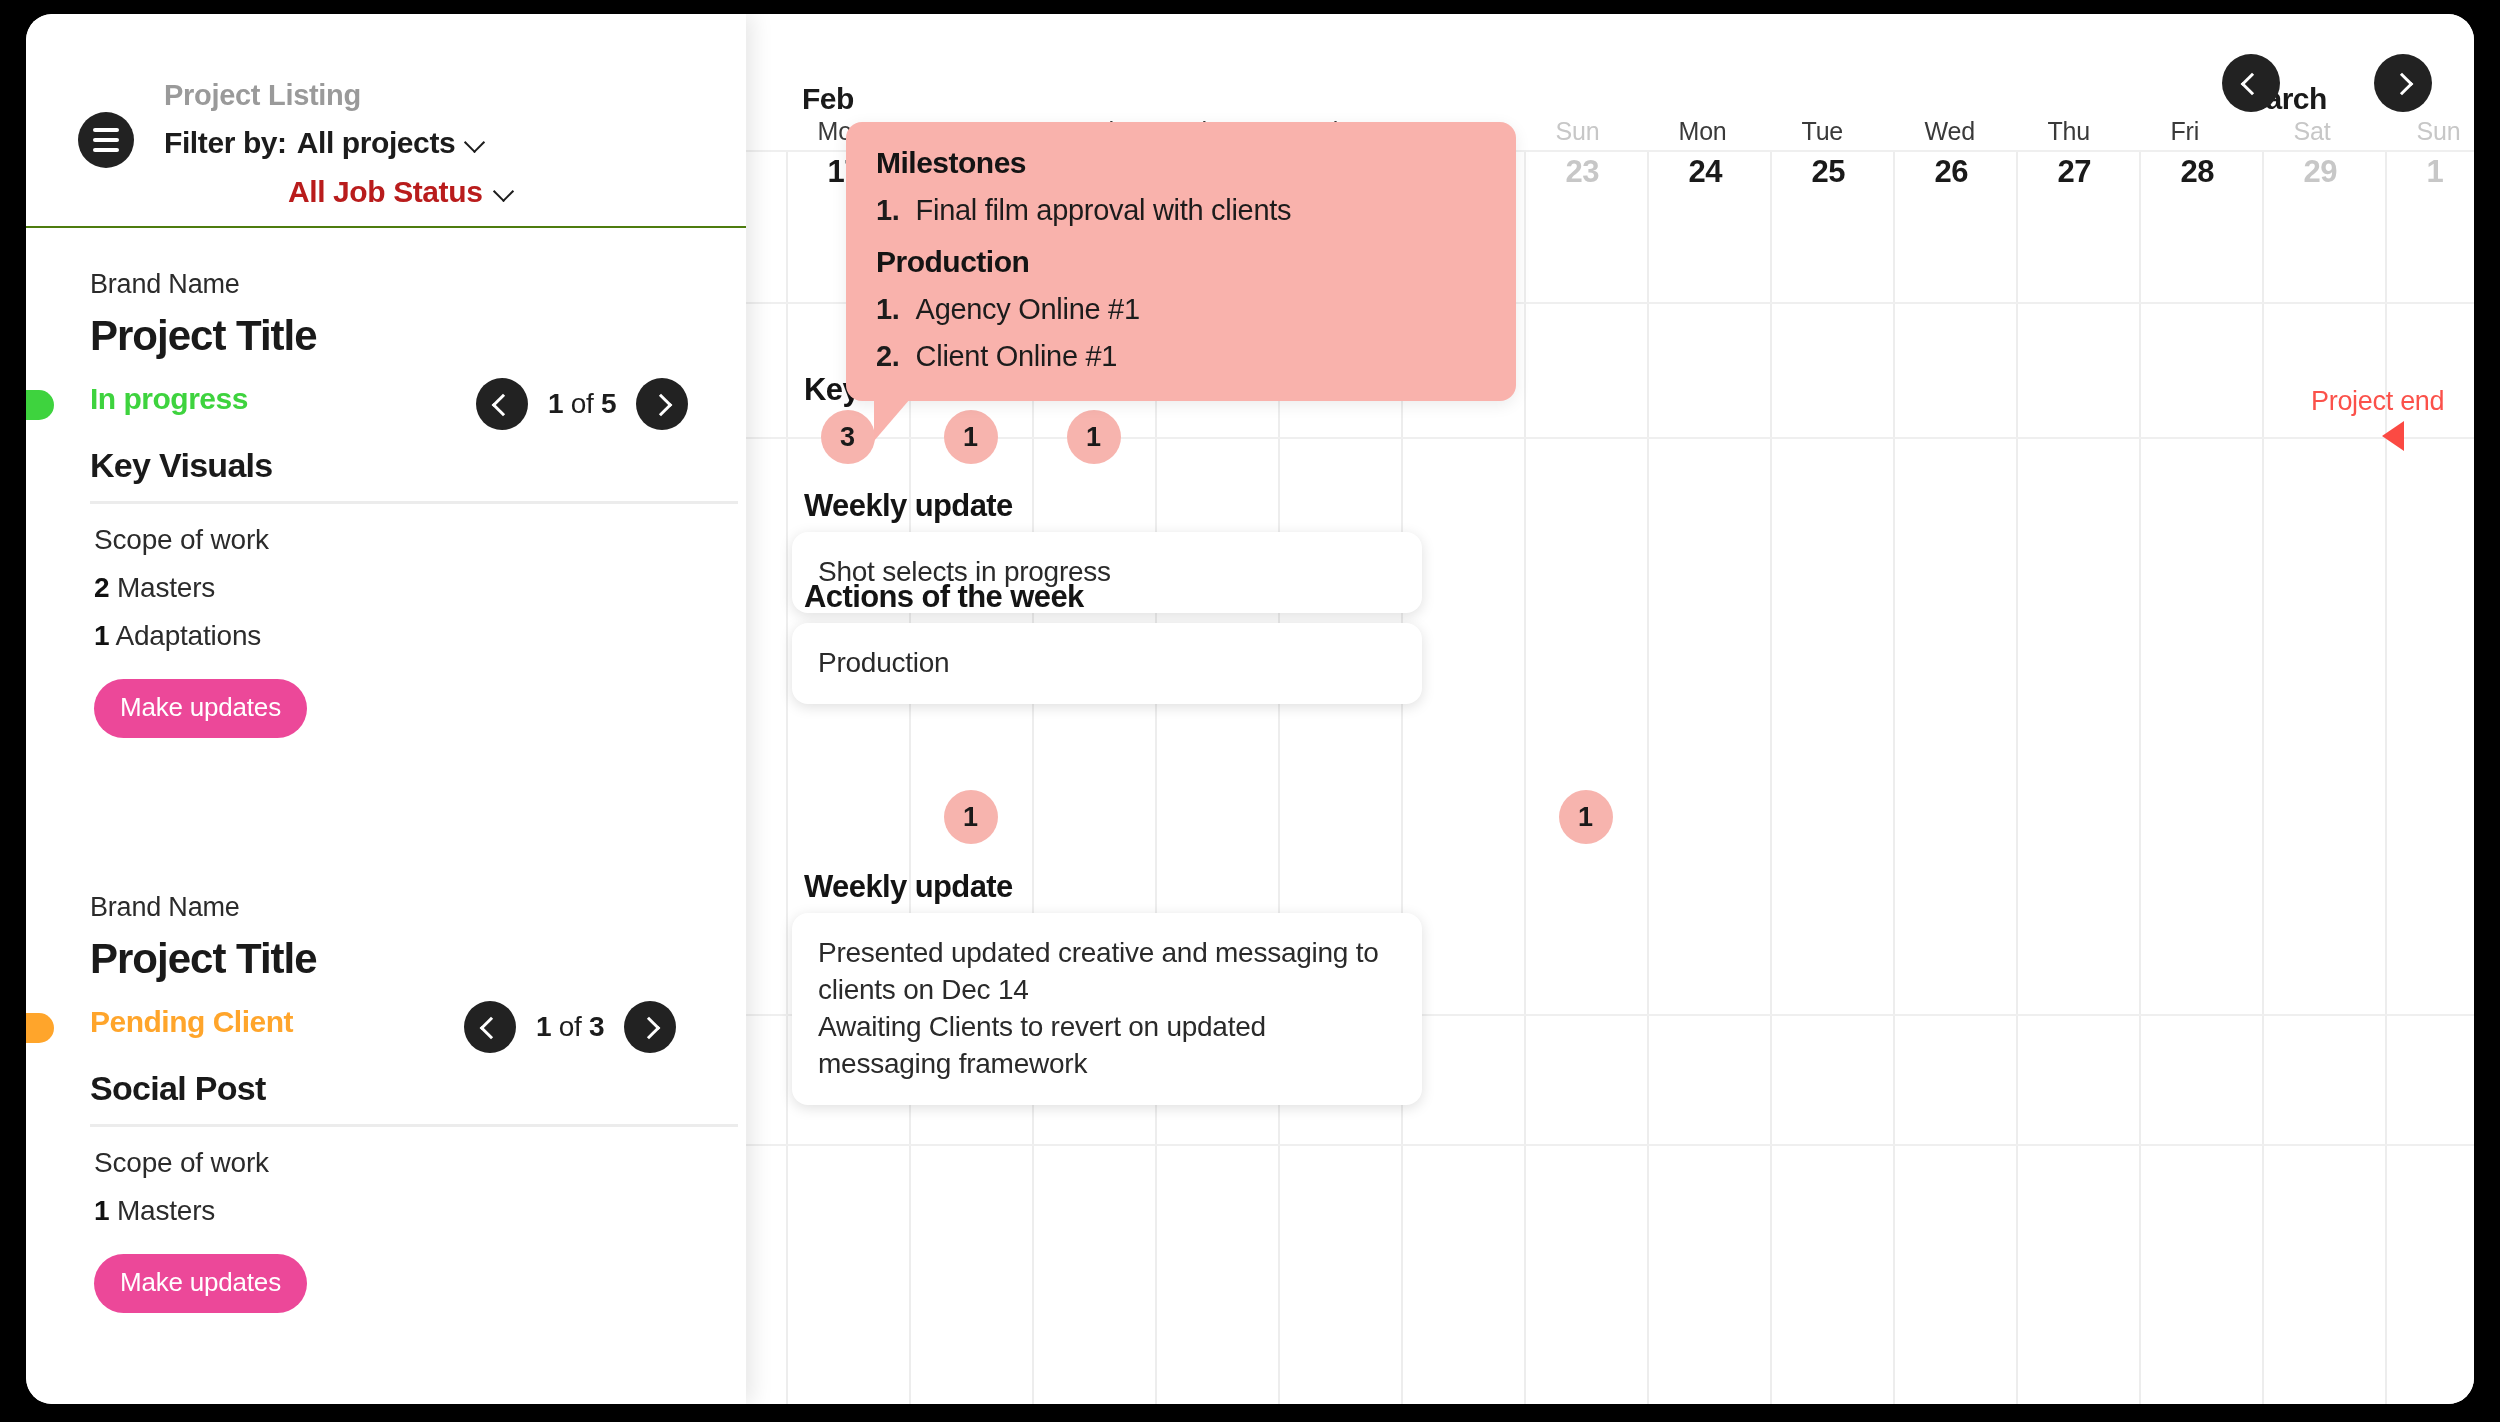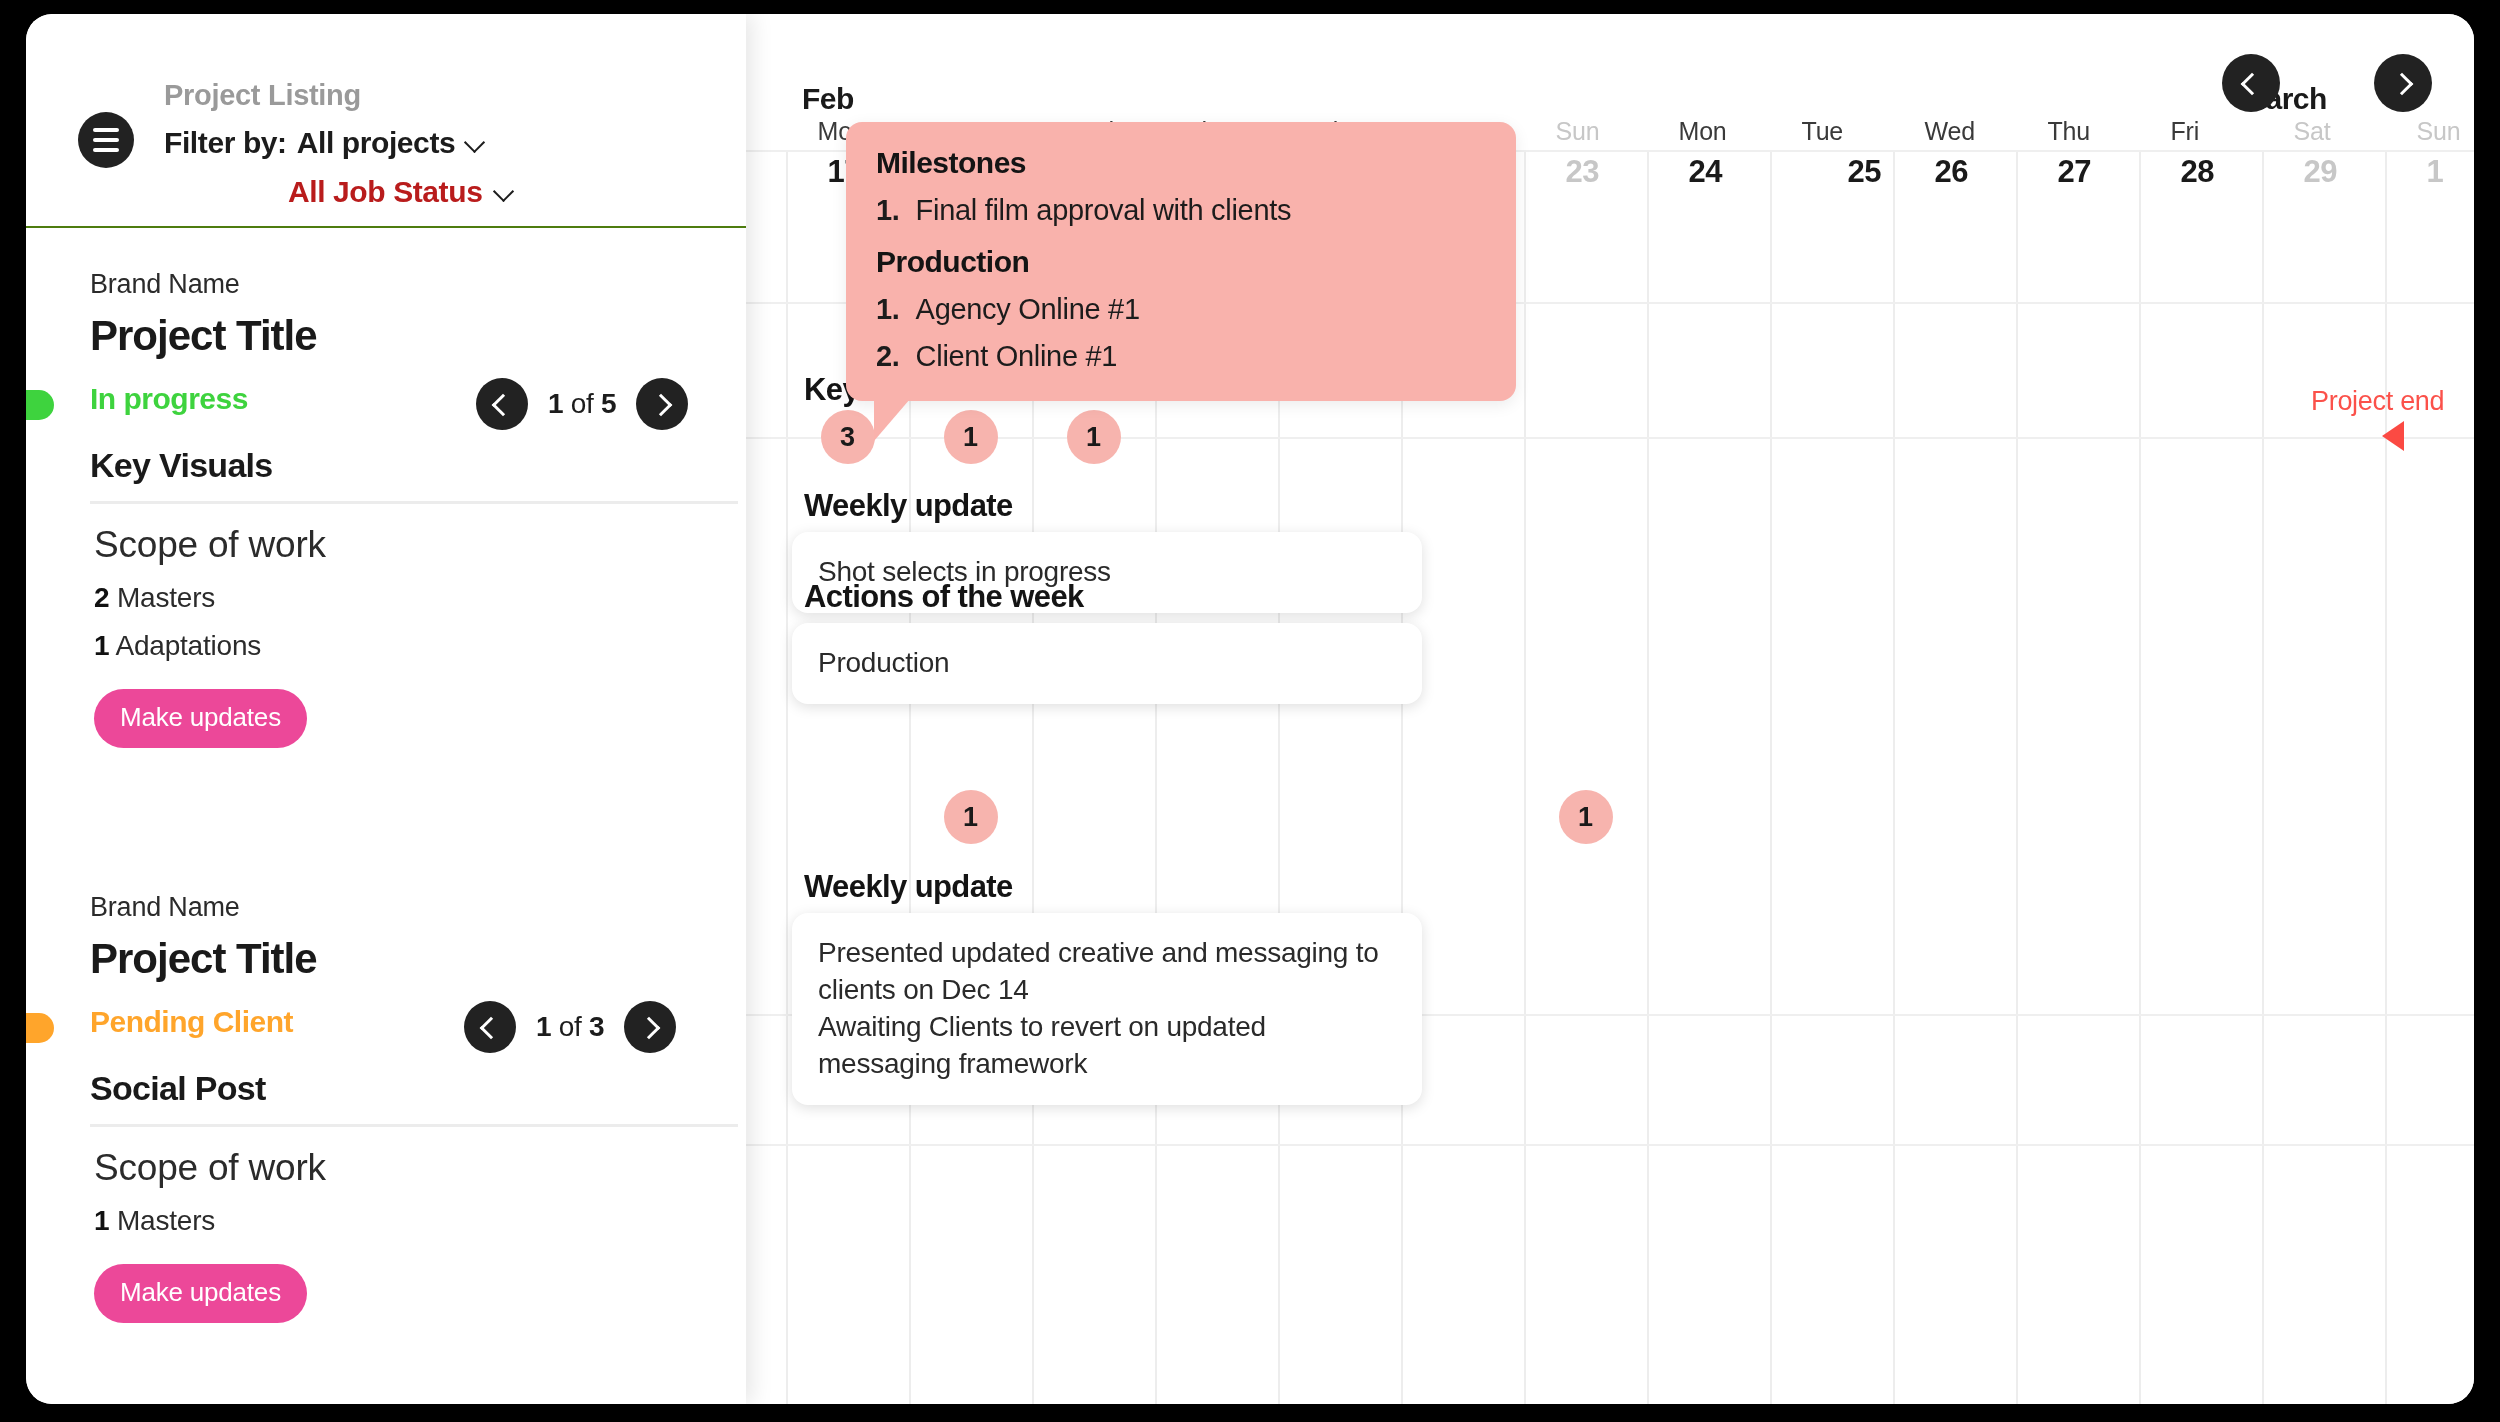--- a/index.html
+++ b/index.html
@@ -81,21 +81,21 @@
     content: ""; position: absolute; left: 3px; top: 1px;
     width: 13px; height: 13px;
     border-top: 3px solid #fff; border-right: 3px solid #fff;
   }
   .arw.left::before { transform: rotate(-135deg); left: 1px; }
   .arw.right::before { transform: rotate(45deg); left: -1px; }
   .pg-txt { font-size: 28px; color: #1c1c1c; letter-spacing: -0.3px; white-space: nowrap; }
   .pg-txt b { font-weight: 700; }
   .subhead { margin-left: 64px; margin-top: 18px; font-size: 34px; font-weight: 700; color: #1a1a1a; letter-spacing: -0.7px; }
   .divider { margin-left: 64px; margin-top: 16px; width: 648px; height: 3px; background: #ececec; }
-  .sow { margin-left: 68px; margin-top: 20px; font-size: 37px; color: #2b2b2b; letter-spacing: -0.2px; }
+  .sow { margin-left: 68px; margin-top: 20px; font-size: 28px; color: #2b2b2b; letter-spacing: -0.2px; }
   .sow-item { margin-left: 68px; margin-top: 16px; font-size: 28px; color: #2b2b2b; letter-spacing: -0.2px; }
   .sow-item b { font-weight: 700; color: #111; }
   .mk-btn {
     margin-left: 68px; margin-top: 27px;
     display: inline-block; background: #ec4899; color: #fff;
     font-size: 26px; letter-spacing: -0.2px;
     padding: 13px 26px 15px; border-radius: 30px; cursor: pointer; text-align: center;
   }
 
   
@@ -279,21 +279,21 @@
         <div class="dnum" style="left: 450.5px; top: 140px;">20</div>
         <div class="dow" style="left: 563.5px; top: 103px;">Fri</div>
         <div class="dnum" style="left: 573.5px; top: 140px;">21</div>
         <div class="dow dim" style="left: 686.5px; top: 103px;">Sat</div>
         <div class="dnum dim" style="left: 696.5px; top: 140px;">22</div>
         <div class="dow dim" style="left: 809.5px; top: 103px;">Sun</div>
         <div class="dnum dim" style="left: 819.5px; top: 140px;">23</div>
         <div class="dow" style="left: 932.5px; top: 103px;">Mon</div>
         <div class="dnum" style="left: 942.5px; top: 140px;">24</div>
         <div class="dow" style="left: 1055.5px; top: 103px;">Tue</div>
-        <div class="dnum" style="left: 1065.5px; top: 140px; margin-left: 36px;">25</div>
+        <div class="dnum" style="left: 1065.5px; top: 140px;">25</div>
         <div class="dow" style="left: 1178.5px; top: 103px;">Wed</div>
         <div class="dnum" style="left: 1188.5px; top: 140px;">26</div>
         <div class="dow" style="left: 1301.5px; top: 103px;">Thu</div>
         <div class="dnum" style="left: 1311.5px; top: 140px;">27</div>
         <div class="dow" style="left: 1424.5px; top: 103px;">Fri</div>
         <div class="dnum" style="left: 1434.5px; top: 140px;">28</div>
         <div class="dow dim" style="left: 1547.5px; top: 103px;">Sat</div>
         <div class="dnum dim" style="left: 1557.5px; top: 140px;">29</div>
         <div class="dow dim" style="left: 1670.5px; top: 103px;">Sun</div>
         <div class="dnum dim" style="left: 1680.5px; top: 140px;">1</div>

